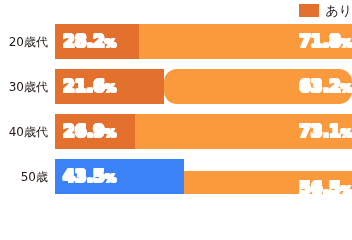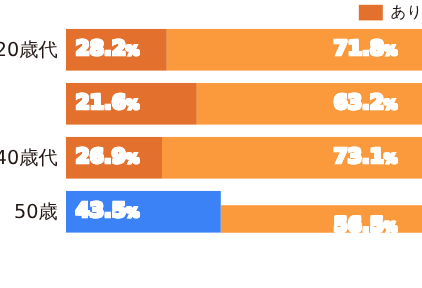--- a/index.html
+++ b/index.html
@@ -70,21 +70,21 @@
 
   .row-label {
     position: absolute;
     left: 0;
     top: 0;
     width: 48px;
     height: 35px;
     display: flex;
     align-items: center;
     justify-content: flex-end;
-    font-size: 16px;
+    font-size: 12px;
     line-height: 12px;
     color: #231815;
     font-family: "DejaVu Sans", "Liberation Sans", sans-serif;
     white-space: nowrap;
   }
 
   .bar {
     position: absolute;
     left: 55px;
     top: 0;
@@ -99,21 +99,20 @@
     align-items: center;
     position: relative;
     box-sizing: border-box;
   }
   .seg-primary {
     justify-content: flex-start;
     padding-left: 8px;
   }
   .seg-secondary {
     justify-content: flex-end;
-    padding-right: 21px;
   }
 
   .val {
     font-family: "DejaVu Sans", "Liberation Sans", sans-serif;
     font-weight: bold;
     font-size: 17px;
     line-height: 17px;
     color: #ffffff;
     white-space: nowrap;
     -webkit-text-stroke: 2.2px #ffffff;
@@ -151,25 +150,26 @@
         <div class="seg seg-primary" style="width:28.2%;background:#E3702C;">
           <span class="val"><span>28.2</span><span class="pct">%</span></span>
         </div>
         <div class="seg seg-secondary" style="width:71.8%;background:#FA9A3C;">
           <span class="val"><span>71.8</span><span class="pct">%</span></span>
         </div>
       </div>
     </div>
 
     <div class="row">
+      <div class="row-label">30歳代</div>
       <div class="bar">
         <div class="seg seg-primary" style="width:36.8%;background:#E3702C;">
           <span class="val"><span>21.6</span><span class="pct">%</span></span>
         </div>
-        <div class="seg seg-secondary" style="width:63.2%;background:#FA9A3C;">
+        <div class="seg seg-secondary" style="width:63.2%;background:#FA9A3C;border-radius:13px;">
           <span class="val"><span>63.2</span><span class="pct">%</span></span>
         </div>
       </div>
     </div>
 
     <div class="row">
       <div class="row-label">40歳代</div>
       <div class="bar">
         <div class="seg seg-primary" style="width:26.9%;background:#E3702C;">
           <span class="val"><span>26.9</span><span class="pct">%</span></span>

